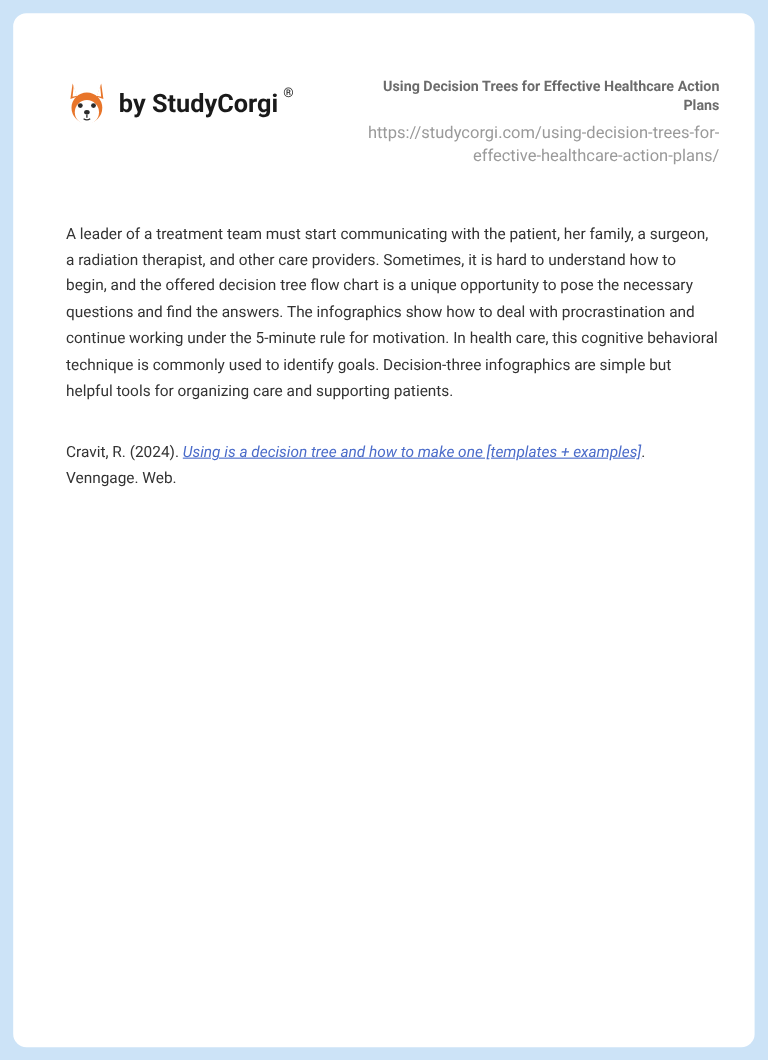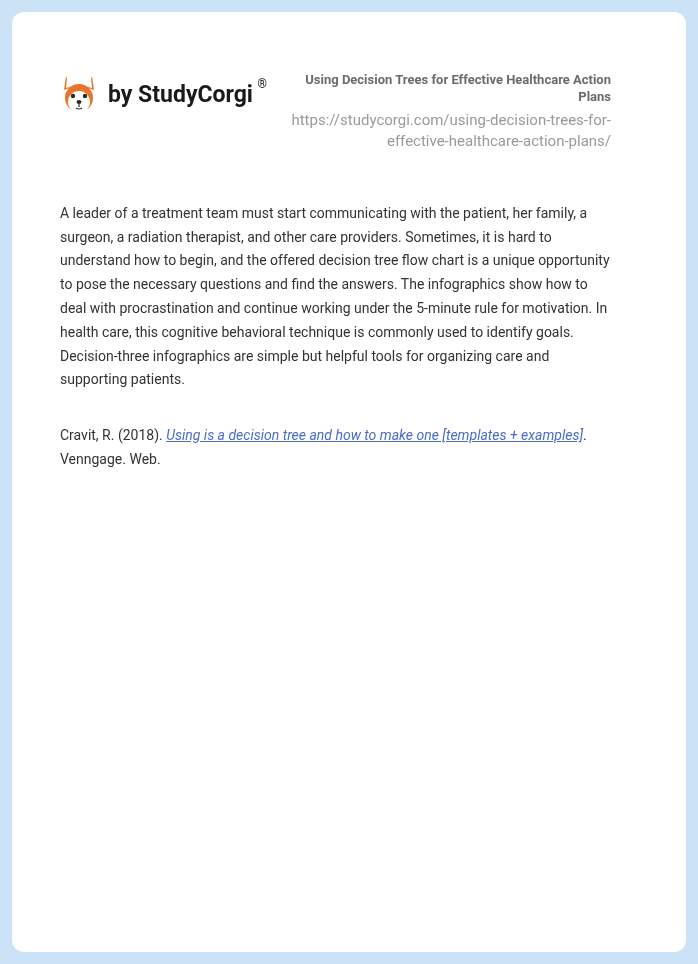--- a/index.html
+++ b/index.html
@@ -12,21 +12,21 @@
       font-family: -apple-system, BlinkMacSystemFont, 'Segoe UI', Roboto, Arial, sans-serif;
       width: 698px;
       height: 964px;
       padding: 12px;
     }
     .page {
       background: #ffffff;
       border-radius: 12px;
       width: 100%;
       height: 100%;
-      padding: 60px 75px 48px 48px;
+      padding: 60px 32px 48px 48px;
       position: relative;
     }
     .header {
       display: flex;
       justify-content: space-between;
       align-items: flex-start;
       margin-bottom: 50px;
     }
     .logo-block {
       display: flex;
@@ -123,16 +123,16 @@
       <div class="doc-title">Using Decision Trees for Effective Healthcare Action Plans</div>
       <div class="doc-url">https://studycorgi.com/using-decision-trees-for-effective-healthcare-action-plans/</div>
     </div>
   </div>
 
   <div class="content">
     <p class="body-paragraph">A leader of a treatment team must start communicating with the patient, her family, a surgeon, a radiation therapist, and other care providers. Sometimes, it is hard to understand how to begin, and the offered decision tree flow chart is a unique opportunity to pose the necessary questions and find the answers. The infographics show how to deal with procrastination and continue working under the 5-minute rule for motivation. In health care, this cognitive behavioral technique is commonly used to identify goals. Decision-three infographics are simple but helpful tools for organizing care and supporting patients.</p>
 
 
     <p class="reference-line">
-      <span>Cravit, R. (2018). </span><a href="#" class="ref-link">Using is a decision tree and how to make one [templates + examples]</a><span>. Venngage. Web.</span>
+      <span>Cravit, R. (2024). </span><a href="#" class="ref-link">Using is a decision tree and how to make one [templates + examples]</a><span>. Venngage. Web.</span>
     </p>
   </div>
 </div>
 
 </body></html>

